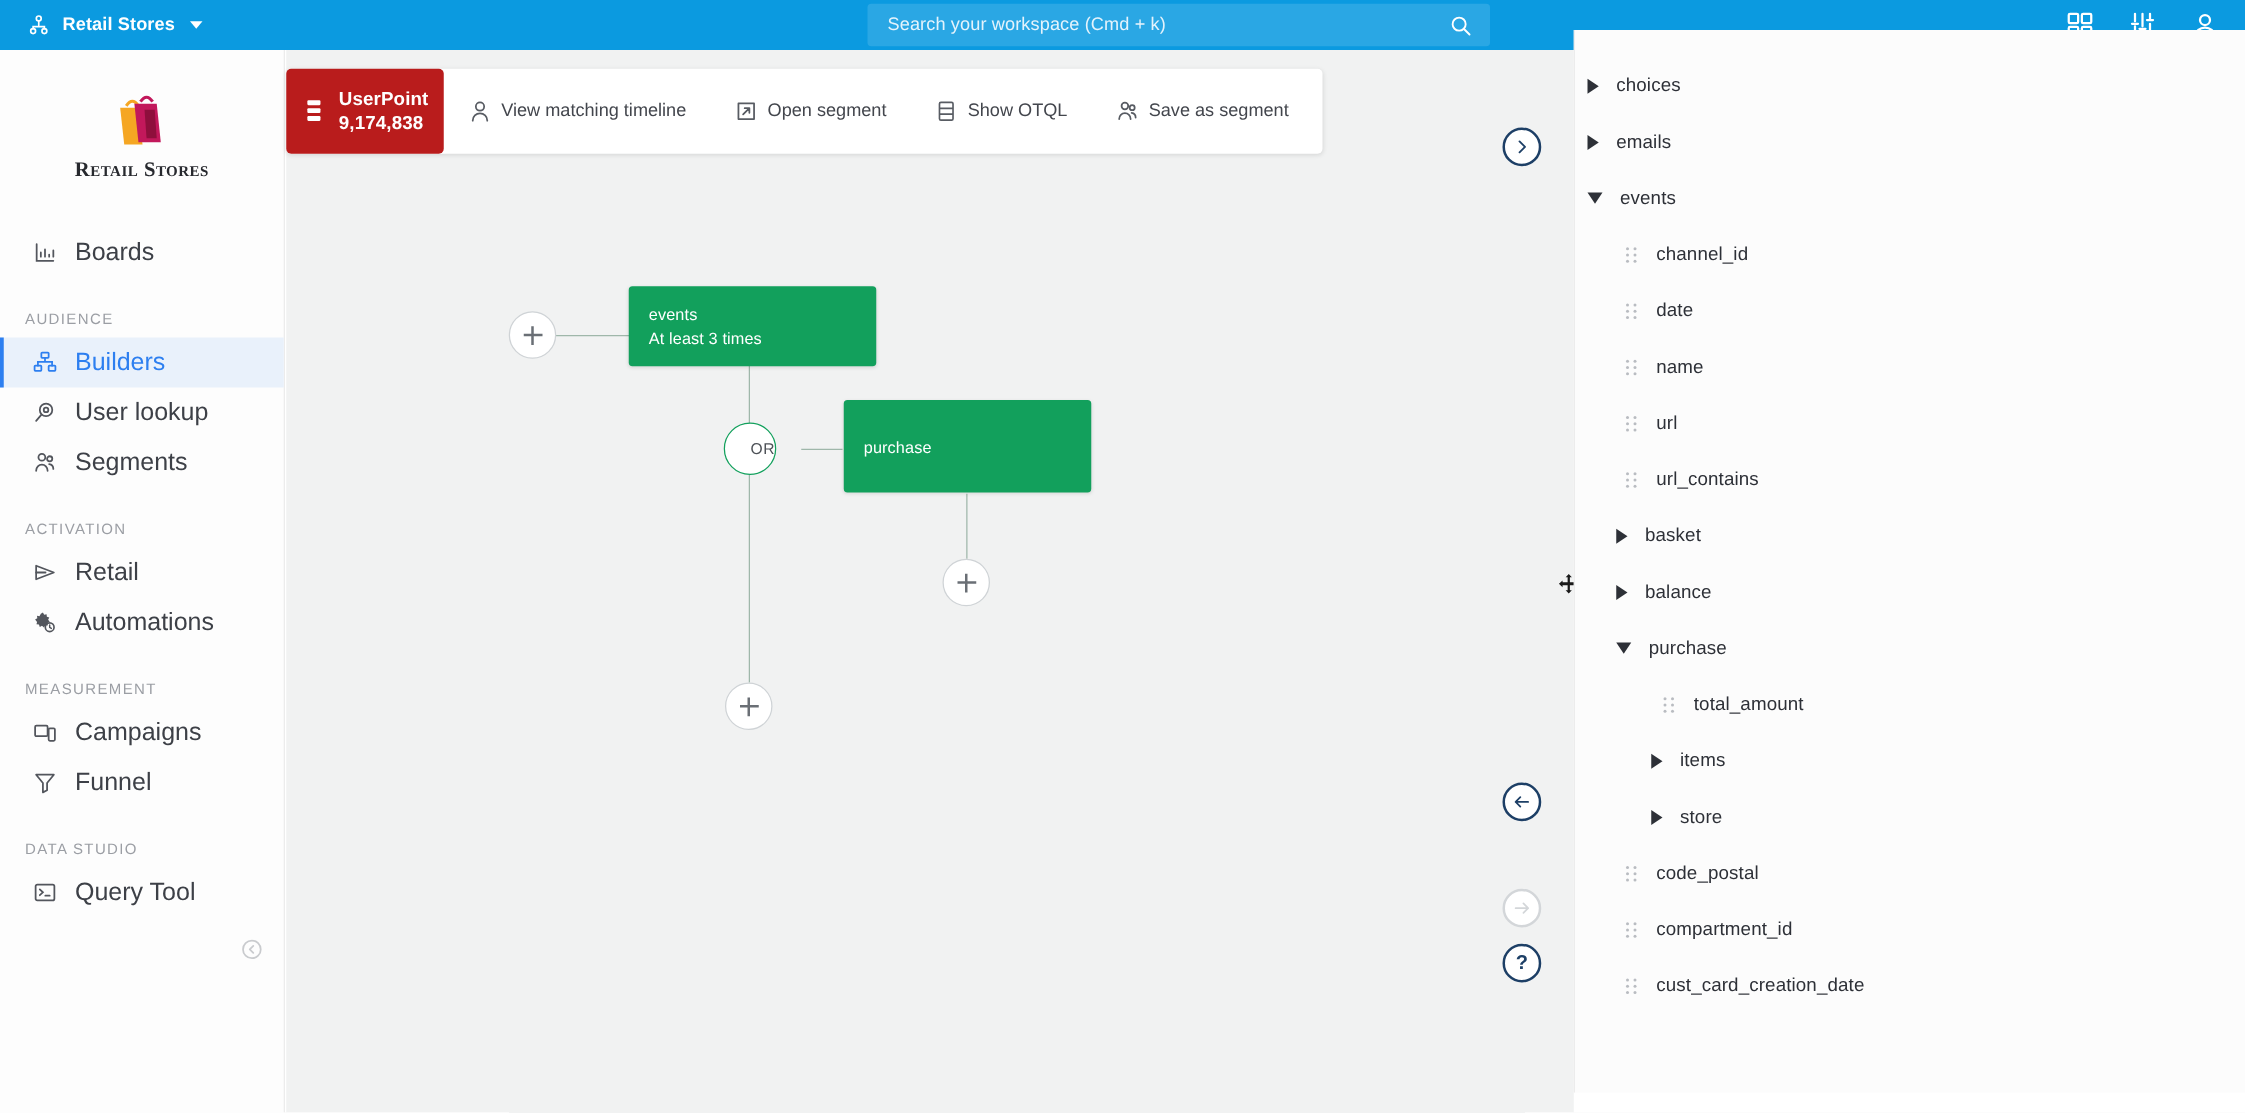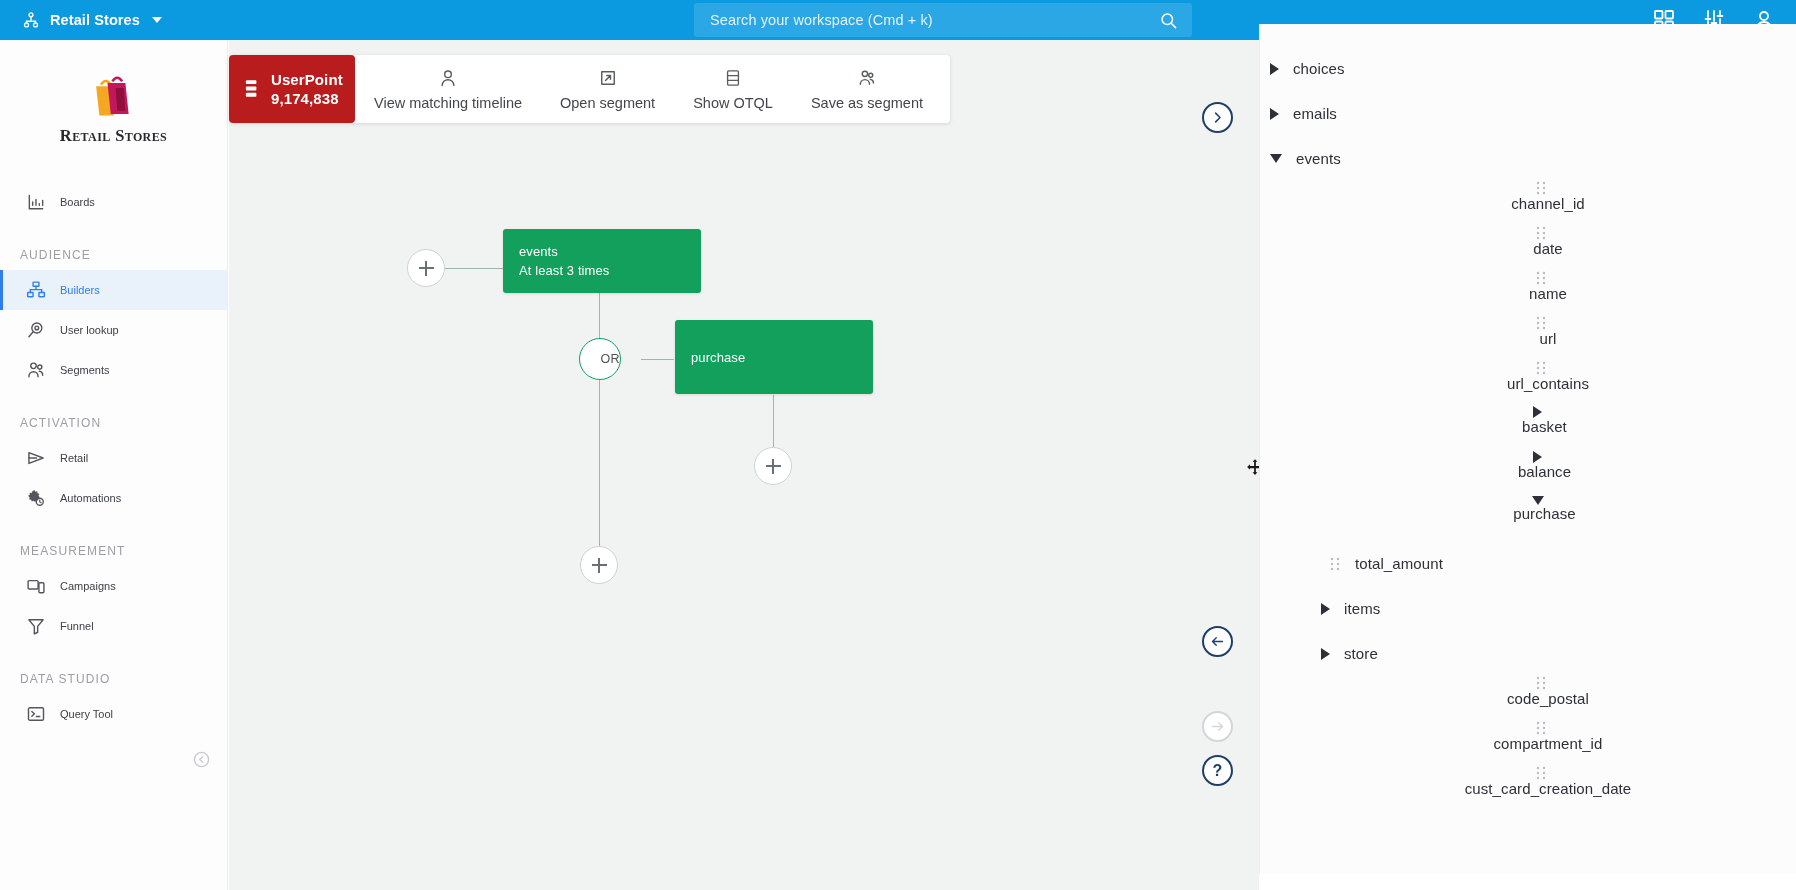--- a/index.html
+++ b/index.html
@@ -59,21 +59,21 @@
     font-variant: small-caps; letter-spacing: .4px;
   }
   .nav { margin-top: 36px; }
   .nav-section-title {
     font-size: 12px; color: #9b9ea4; letter-spacing: 1.1px;
     padding: 0 0 8px 20px; margin-top: 26px;
   }
   .nav-item {
     display: flex; align-items: center; gap: 14px;
     height: 40px; padding-left: 26px; cursor: pointer;
-    color: #3d4047; font-size: 11px;
+    color: #3d4047; font-size: 20px;
   }
   .nav-item .ni-icon { width: 20px; height: 20px; flex: none; display: block; }
   .nav-item.active { background: #e9f1fb; color: #2d7ff0; }
   .nav-item.active .ni-icon { color: #2d7ff0; }
   .nav-item.active::before {
     content: ""; position: absolute; left: 0; width: 3px; height: 40px; background: #2d7ff0;
   }
   .nav-item-wrap { position: relative; }
 
   .sidebar-collapse {
@@ -102,21 +102,21 @@
     border-radius: 4px; width: 126px;
     display: flex; align-items: center; gap: 12px;
     padding-left: 16px;
   }
   .up-icon { width: 14px; height: 20px; flex: none; }
   .up-texts { display: flex; flex-direction: column; gap: 2px; }
   .up-title { font-size: 15px; font-weight: 700; letter-spacing: .1px; }
   .up-count { font-size: 15px; font-weight: 700; letter-spacing: .1px; }
 
   .tb-action {
-    display: flex; flex-direction: column; align-items: center; justify-content: center;
+    display: flex; flex-direction: row; align-items: center; justify-content: center;
     gap: 7px; padding: 0 19px; cursor: pointer; min-width: 90px;
   }
   .tb-action .act-icon { width: 20px; height: 20px; display: block; color: #585c63; }
   .tb-action .act-label { font-size: 14.5px; color: #43464d; white-space: nowrap; }
 
   
   .graph { position: absolute; left: 0; top: 0; width: 1030px; height: 850px; }
   .node {
     position: absolute; background: #12a05c;
     border-radius: 3px; color: #ffffff;
@@ -164,21 +164,21 @@
     width: 537px; height: 850px;
     background: #fcfcfc; border-left: 1px solid #ececec;
     overflow: hidden;
   }
   .tree { padding-top: 22px; }
   .tree-row {
     display: flex; align-items: center; height: 45px;
     cursor: pointer; font-size: 15px; color: #2d3037;
   }
   .tree-row.lvl0 { padding-left: 10px; }
-  .tree-row.lvl1 { padding-left: 40px; flex-direction: column; }
+  .tree-row.lvl1 { padding-left: 40px; }
   .tree-row.lvl1b { padding-left: 70px; }
   .tree-row.lvl2 { padding-left: 70px; }
   .caret {
     width: 0; height: 0; margin-right: 14px; flex: none;
   }
   .caret.collapsed {
     border-top: 6px solid transparent; border-bottom: 6px solid transparent;
     border-left: 9px solid #2d3037;
   }
   .caret.expanded {

